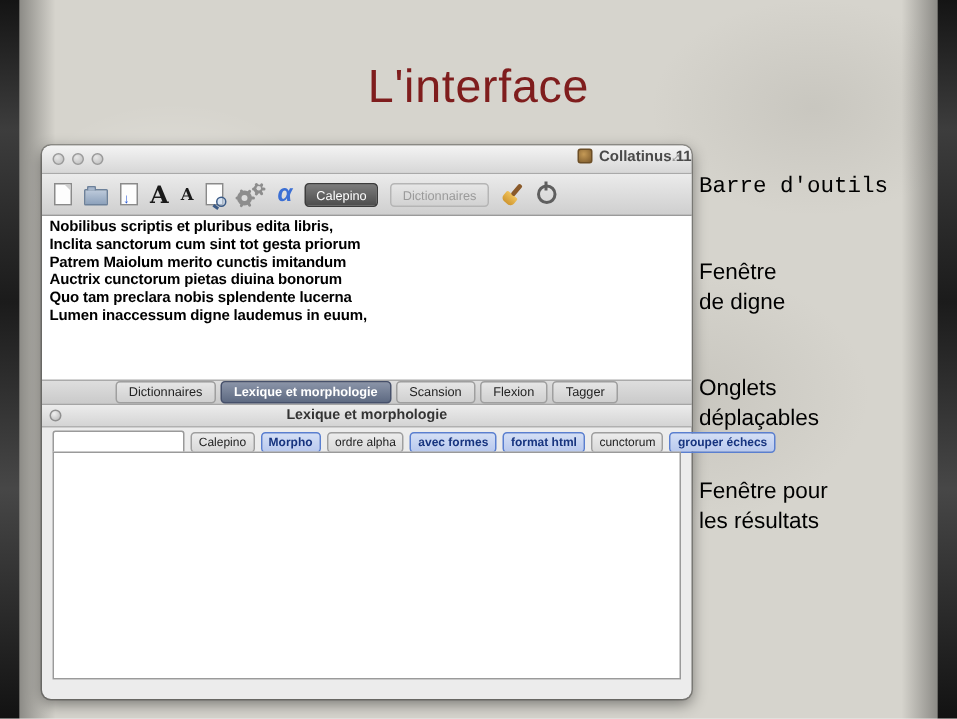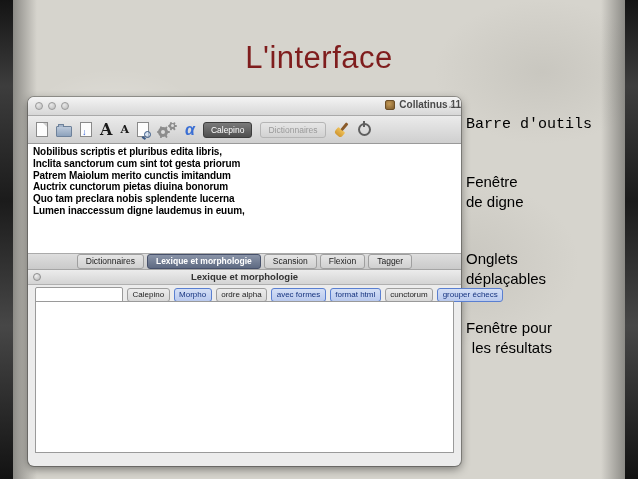--- a/index.html
+++ b/index.html
@@ -24,21 +24,21 @@
   .edge-fade.right{right:13px;background:linear-gradient(270deg,rgba(50,50,48,.45),transparent);}
 
   .slide-title{
     position:absolute;top:40px;left:0;right:0;
     text-align:center;font-size:31px;color:#7f1d1d;letter-spacing:.5px;
   }
   .annotation{
     position:absolute;left:466px;font-size:15px;line-height:20px;color:#000;
     white-space:pre-line;
   }
-  #ann0{top:115px;font-family:Liberation Mono, monospace;} #ann1{top:172px;} #ann2{top:249px;} #ann3{top:318px;text-align:right;}
+  #ann0{top:115px;font-family:Liberation Mono, monospace;} #ann1{top:172px;} #ann2{top:249px;} #ann3{top:318px;}
 
   
   .app-window{
     position:absolute;left:28px;top:97px;width:433px;height:369px;
     background:#ececec;border-radius:6px;
     box-shadow:0 0 0 1px rgba(0,0,0,.28), 0 3px 10px rgba(0,0,0,.45);
   }
   .titlebar{
     position:relative;height:18px;border-radius:6px 6px 0 0;
     background:linear-gradient(#f4f4f4,#d7d7d7);
@@ -126,21 +126,21 @@
     background:linear-gradient(#ececec,#d4d4d4);border-bottom:1px solid #b0b0b0;
   }
   .panel-header .widget{position:absolute;left:5px;top:3px;width:8px;height:8px;border-radius:50%;
     background:radial-gradient(circle at 35% 30%,#f0f0f0,#b5b5b5);border:1px solid #8f8f8f;box-sizing:border-box;}
   .panel-title{text-align:center;font-size:9.5px;font-weight:bold;color:#333;line-height:14px;}
 
   .controls-row{height:19px;display:flex;align-items:center;gap:4px;padding:0 7px;}
   .search-input{width:82px;height:12px;background:#fff;border:1px solid #9a9a9a;border-radius:2px;}
   .ctl{font-size:8px;line-height:9px;padding:1.5px 4.5px;border-radius:3px;white-space:nowrap;
     background:linear-gradient(#ececec,#d8d8d8);border:1px solid #9f9f9f;color:#222;}
-  .ctl.hl{background:linear-gradient(#d4dff5,#b9c9ee);border:1px solid #5a7fd0;color:#17347f;font-weight:normal;}
+  .ctl.hl{background:linear-gradient(#d4dff5,#b9c9ee);border:1px solid #5a7fd0;color:#17347f;font-weight:bold;}
 
   .results-pane{
     position:absolute;left:7px;right:7px;top:204px;height:152px;
     background:#fff;border:1px solid #9a9a9a;box-sizing:border-box;
   }
 </style>
 </head>
 <body>
 
 <div class="edge left"></div>

